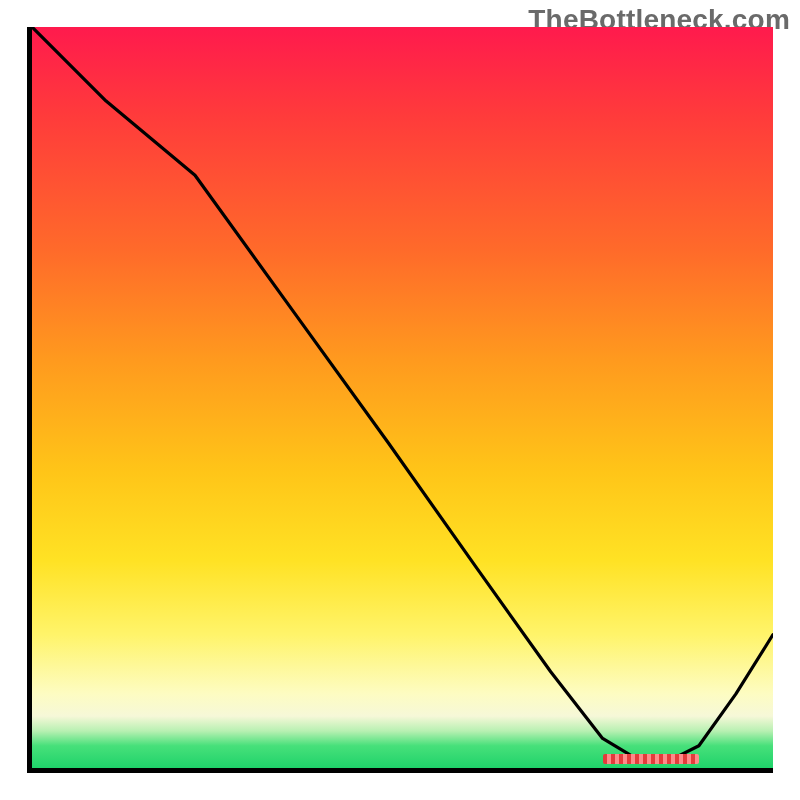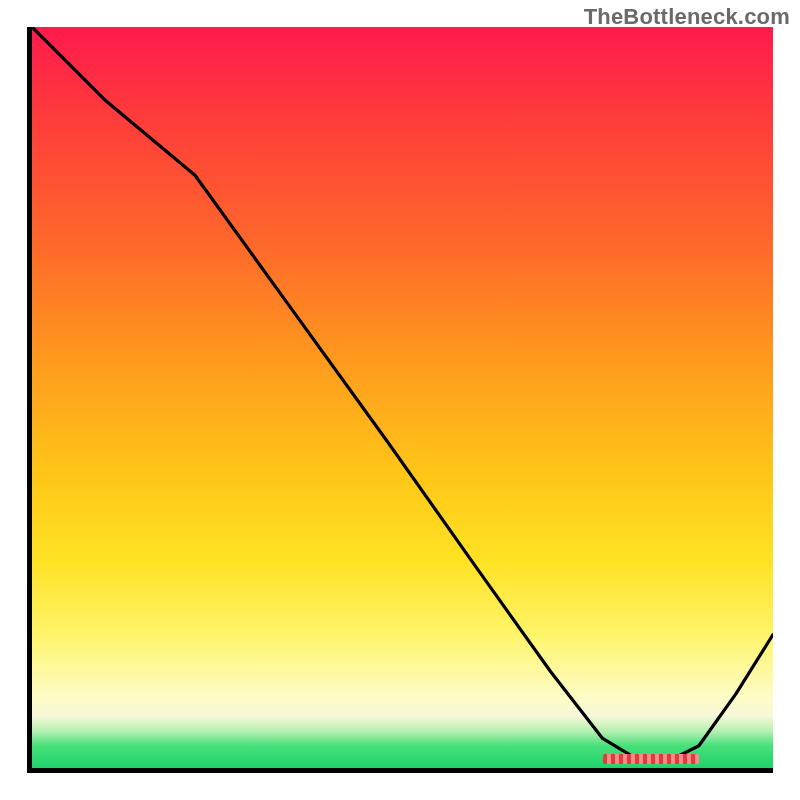--- a/index.html
+++ b/index.html
@@ -12,21 +12,21 @@
   }
   .stage {
     position: relative;
     width: 800px;
     height: 800px;
   }
   .watermark {
     position: absolute;
     top: 4px;
     right: 10px;
-    font-size: 22px;
+    font-size: 28px;
     font-weight: 600;
     color: #6a6a6a;
     letter-spacing: 0.2px;
   }
   
   .plot-wrap {
     position: absolute;
     left: 27px;
     top: 27px;
     width: 746px;

